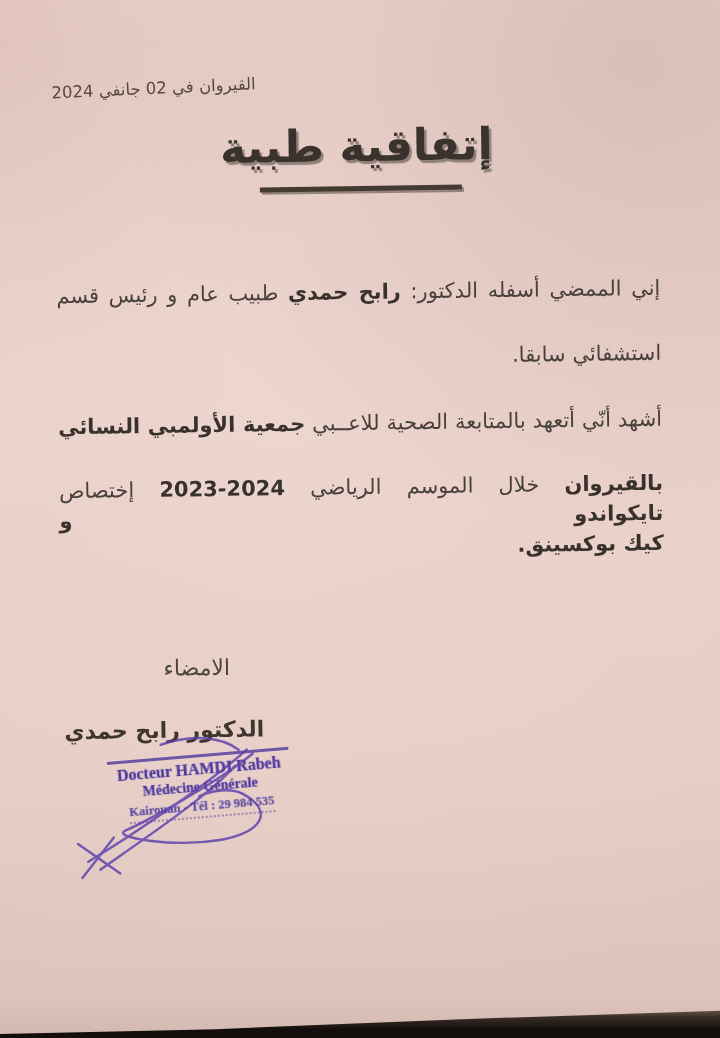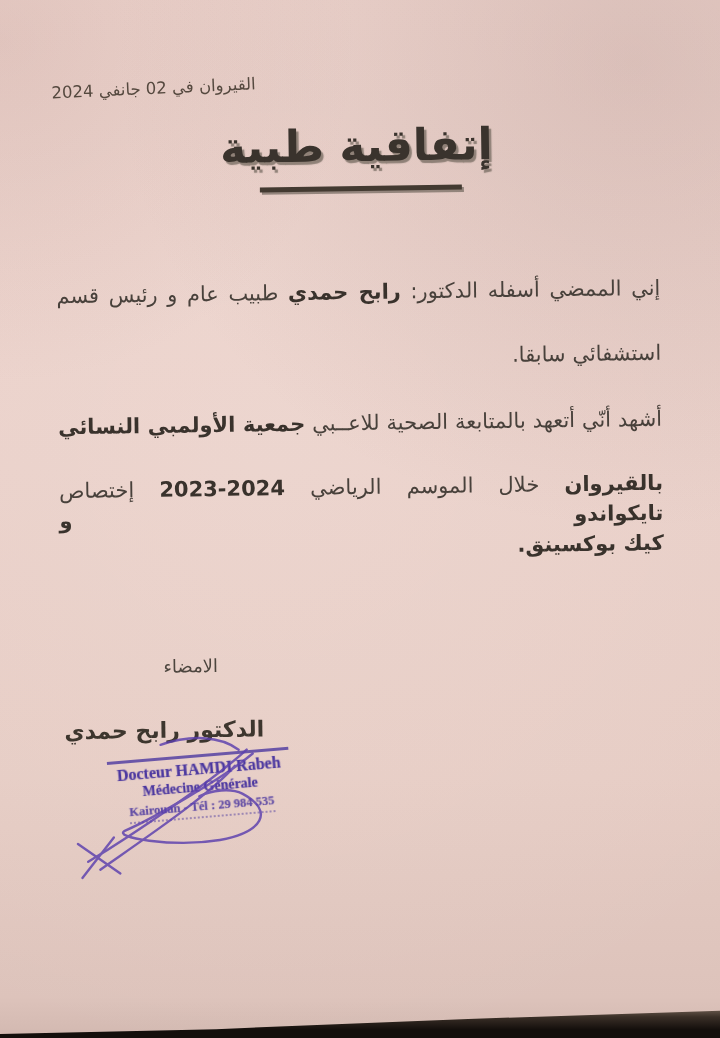--- a/index.html
+++ b/index.html
@@ -55,21 +55,21 @@
   }
   .text-line.last{text-align:right;text-align-last:right;}
   .text-line b{font-weight:bold;color:#39322c;}
   .p1l1{top:256px;}
   .p1l2{top:321px;}
   .p2l1{top:387px;}
   .p2l2{top:451px;}
   .p2l3{top:511px;}
   .sig-label{
     position:absolute;top:653px;left:160px;
-    direction:rtl;font-size:18px;color:#4c453e;
+    direction:rtl;font-size:22px;color:#4c453e;
   }
   .signatory{
     position:absolute;top:715px;left:60px;
     direction:rtl;font-size:22px;font-weight:bold;color:#3d362e;
   }
   .stamp{
     position:absolute;top:752px;left:104px;width:182px;
     transform:rotate(-4deg);
     text-align:center;
     color:#4c38a0;

